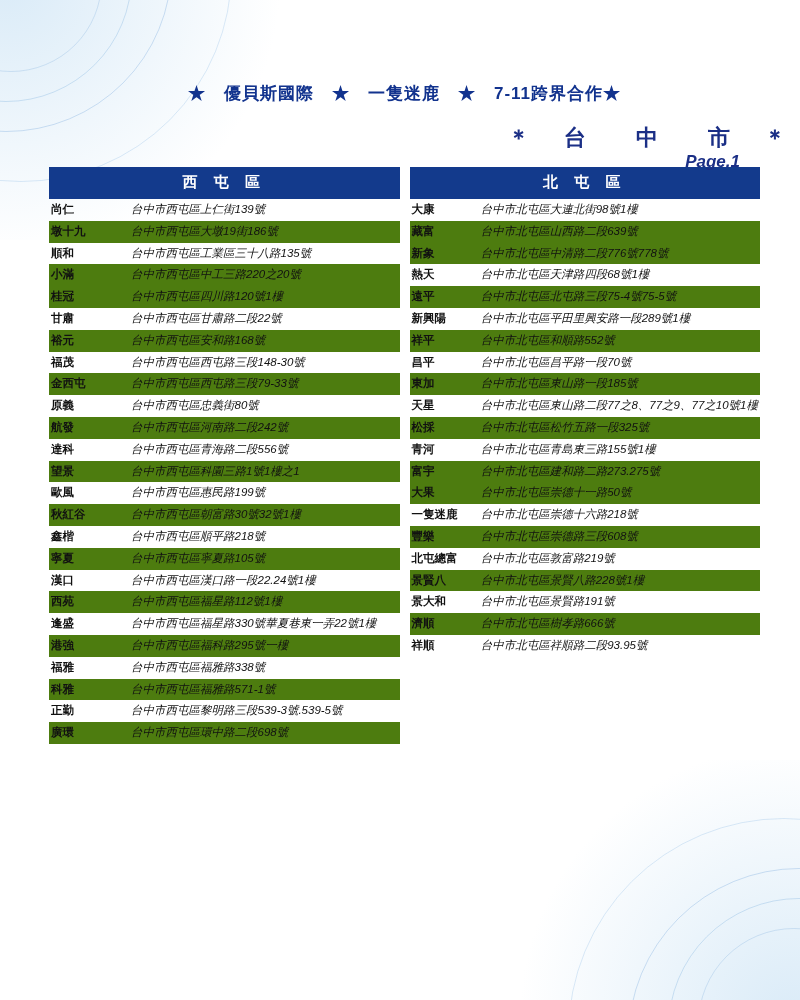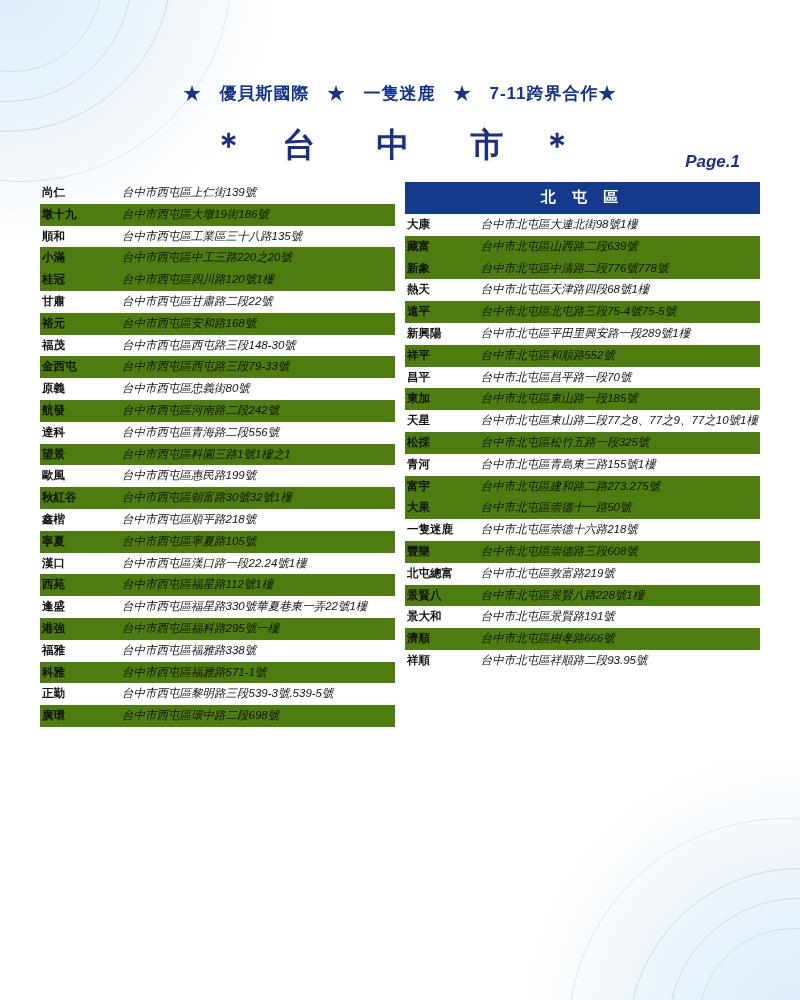--- a/index.html
+++ b/index.html
@@ -42,37 +42,38 @@
     position: absolute; right: -120px; bottom: -160px; width: 420px; height: 400px;
     background: radial-gradient(circle at 70% 65%, rgba(205,228,245,0.75), rgba(255,255,255,0) 70%);
   }
 
   .page {
     position: relative;
     z-index: 2;
     width: 800px;
     height: 703px;
     box-sizing: border-box;
+    padding-left: 9px;
   }
 
   .header-line {
     text-align: center;
     color: #12338e;
     font-weight: bold;
     font-size: 17px;
     letter-spacing: 1px;
     padding-top: 82px;
     white-space: nowrap;
   }
 
   .city-title {
-    text-align: center;
+    text-align: right;
     color: #1b2f86;
     font-weight: bold;
-    font-size: 33px;
+    font-size: 22px;
     letter-spacing: 14px;
     margin-top: 18px;
     position: relative;
   }
   .page-num {
     position: absolute;
     right: 60px;
     top: 152px;
     font-size: 17px;
     font-weight: bold;
@@ -145,20 +146,21 @@
 <div class="page">
 
   <div class="header-line">★　優貝斯國際　★　一隻迷鹿　★　7-11跨界合作★</div>
 
   <div class="city-title">＊ 台　中　市 ＊</div>
   <div class="page-num">Page.1</div>
 
   <div class="columns">
 
     <div class="col col-left">
+      <div class="col-head">西 屯 區</div>
       <table class="store-table">
         <tbody id="tbody-left">
             <tr>
               <td class="name">尚仁</td>
               <td class="addr">台中市西屯區上仁街139號</td>
             </tr>
             <tr class="alt">
               <td class="name">墩十九</td>
               <td class="addr">台中市西屯區大墩19街186號</td>
             </tr>

